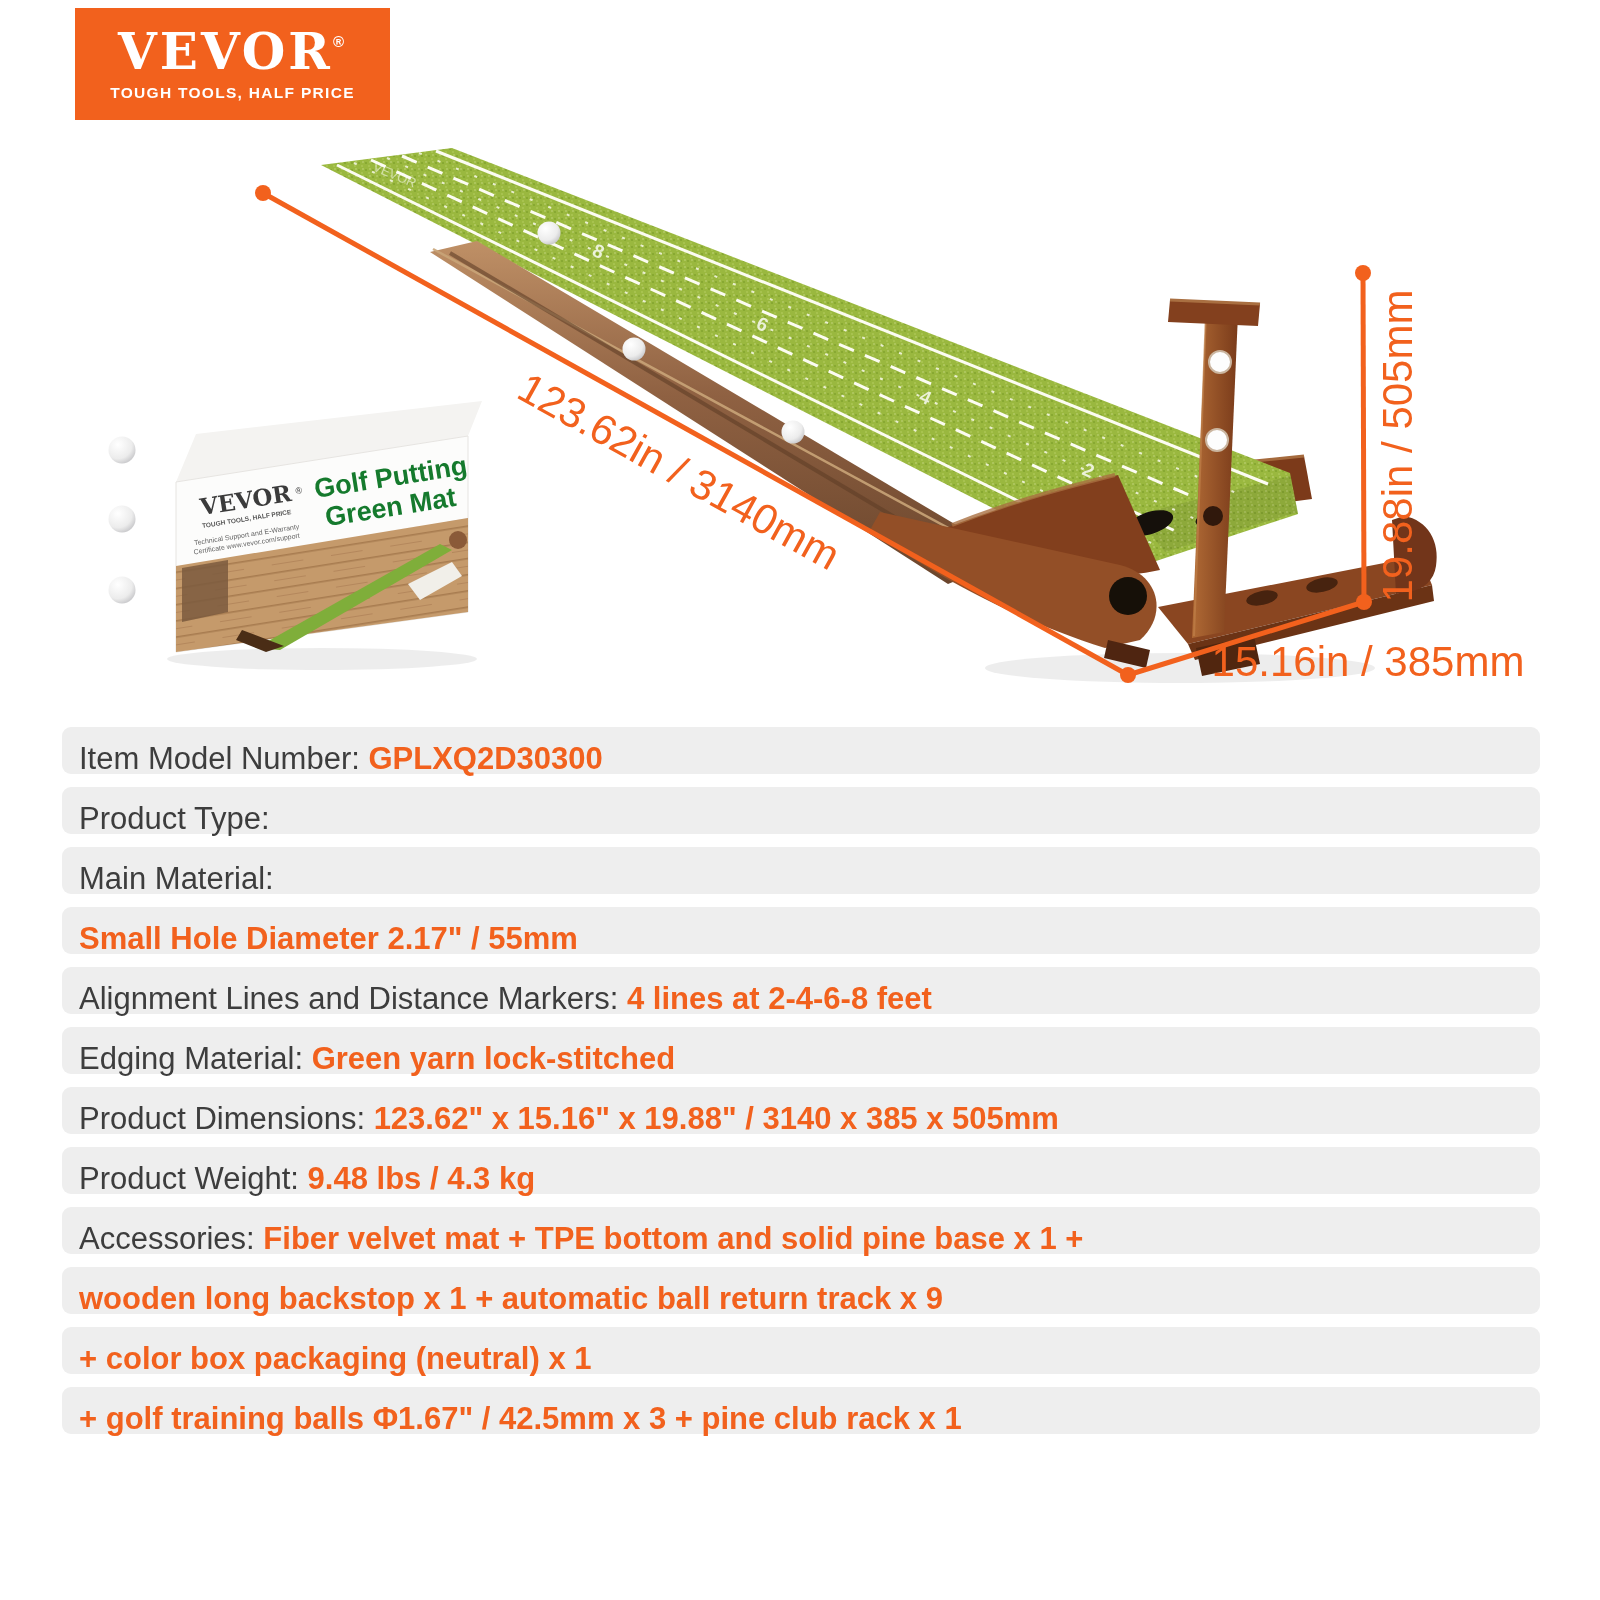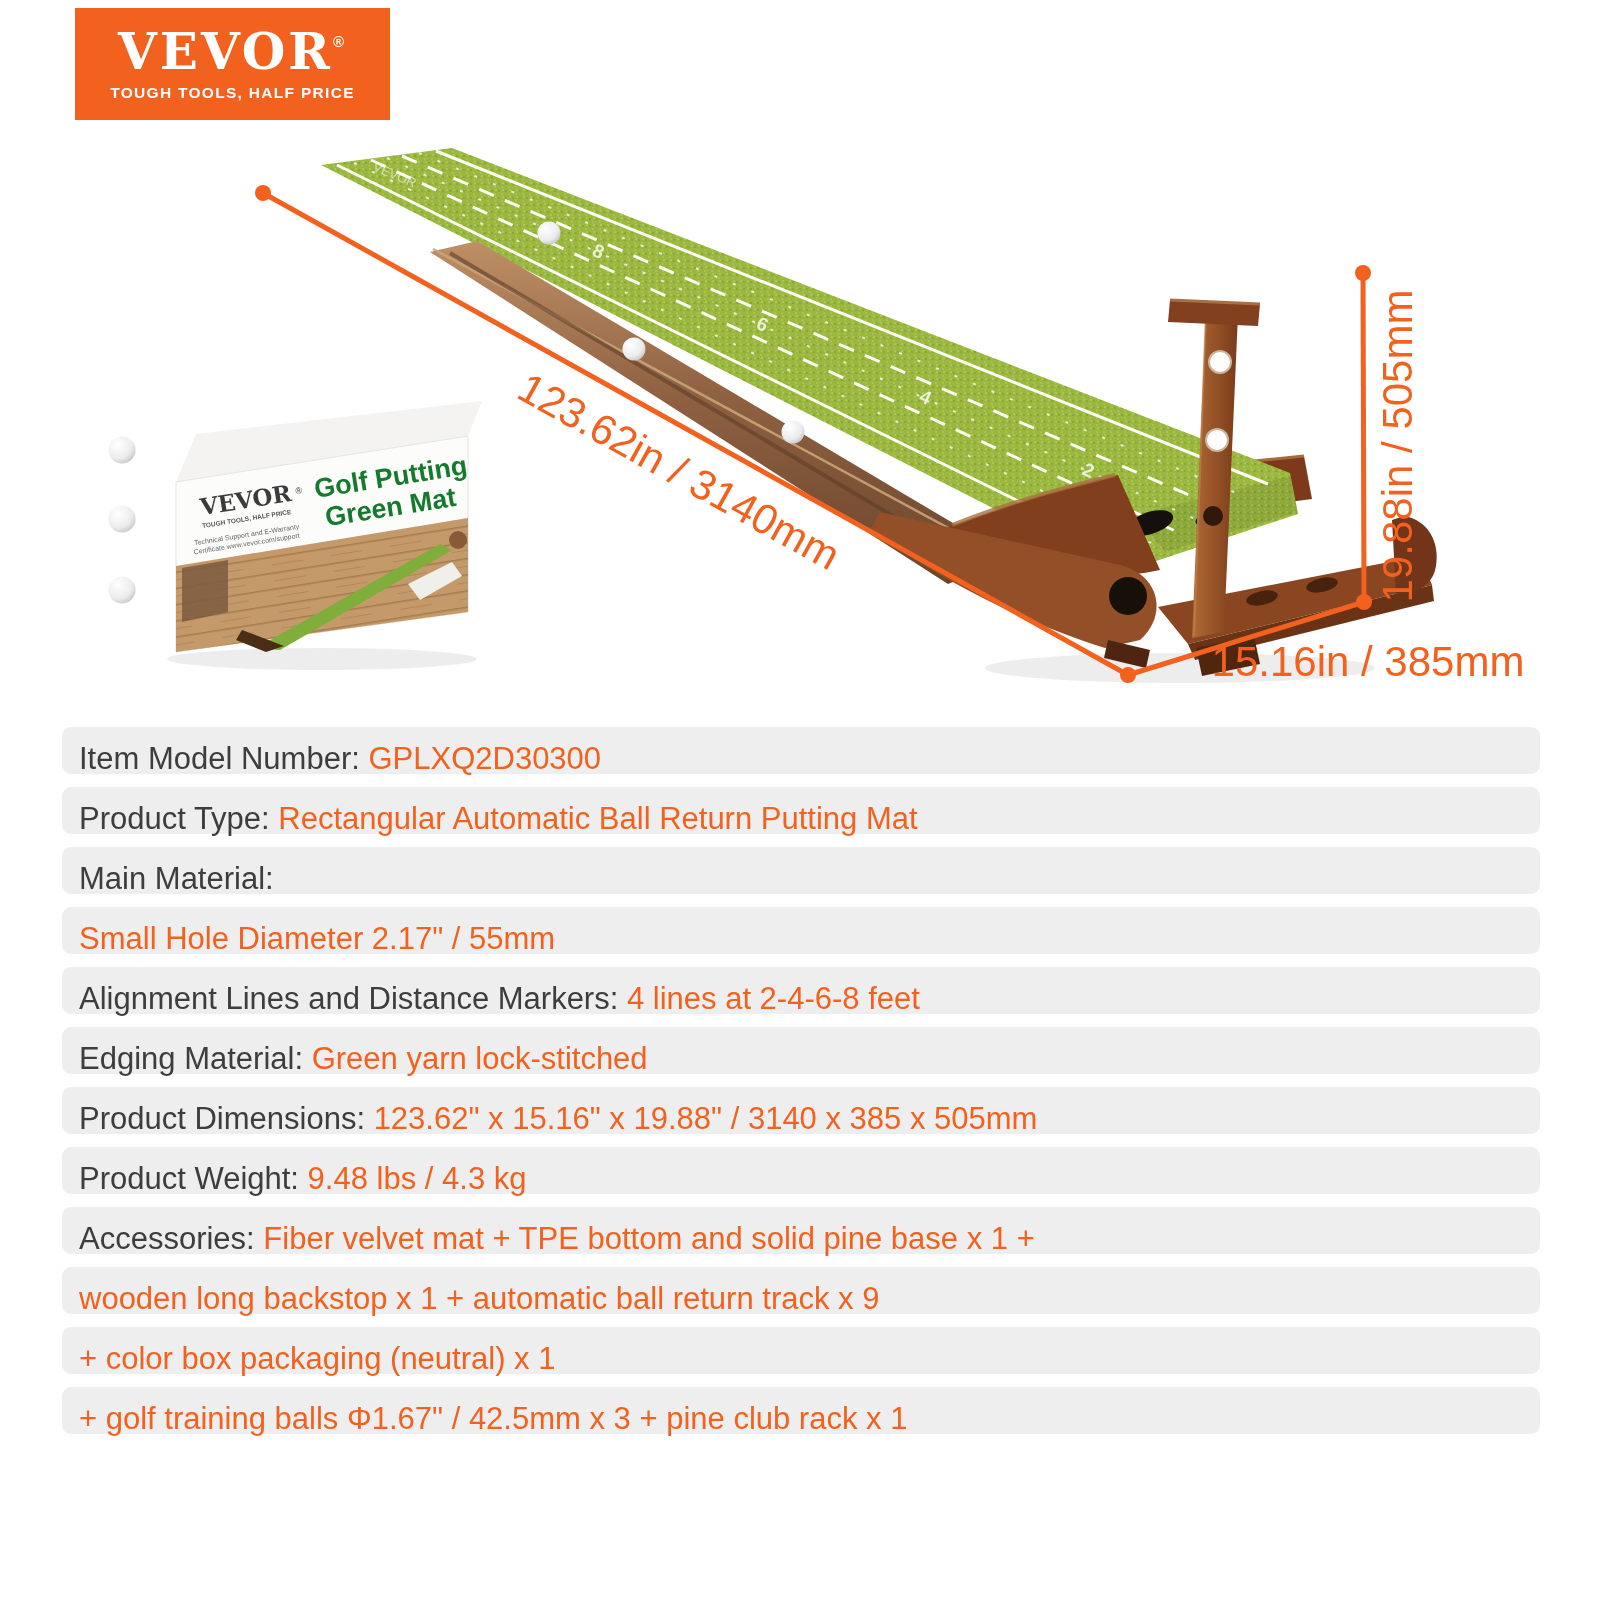--- a/index.html
+++ b/index.html
@@ -8,21 +8,21 @@
   #logo{position:absolute;left:75px;top:8px;width:315px;height:112px;background:#f2611d;
         color:#fff;display:flex;flex-direction:column;align-items:center;justify-content:center;gap:7px;}
   .logo-word{font-family:"DejaVu Serif", serif;font-weight:bold;font-size:50px;letter-spacing:3px;line-height:1;}
   .logo-word sup{font-size:15px;vertical-align:22px;font-family:"Liberation Sans",sans-serif;font-weight:bold;}
   .logo-tagline{font-size:15.5px;font-weight:bold;letter-spacing:1.3px;}
   #hero{position:absolute;left:0;top:0;}
   #spec-list{position:absolute;left:62px;top:727px;width:1478px;}
   .spec-row{height:47px;background:#eeeeee;border-radius:9px;margin-bottom:13px;
             display:flex;align-items:center;padding:16px 20px 0 17px;font-size:31px;line-height:1;box-sizing:border-box;}
   .spec-label{color:#3d3d3d;white-space:pre;}
-  .spec-value{color:#f2611d;font-weight:normal;white-space:pre;}
+  .spec-value{color:#f2611d;font-weight:bold;white-space:pre;}
 </style>
 </head>
 <body>
 
 <svg id="hero" width="1600" height="715" viewBox="0 0 1600 715">
   <defs>
     <pattern id="turf" width="7" height="7" patternUnits="userSpaceOnUse">
       <rect width="7" height="7" fill="#9ab83f"></rect>
       <circle cx="2" cy="2" r="1.1" fill="#84a52e"></circle>
       <circle cx="5" cy="5" r="1.1" fill="#aac552"></circle>
@@ -168,21 +168,20 @@
   <div class="logo-tagline">TOUGH TOOLS, HALF PRICE</div>
 </div>
 
 <div id="spec-list">
     <div class="spec-row">
       <span class="spec-label">Item Model Number: </span>
       <span class="spec-value">GPLXQ2D30300</span>
     </div>
     <div class="spec-row">
       <span class="spec-label">Product Type: </span>
-      <span class="spec-value">Rectangular Automatic Ball Return Putting Mat</span>
     </div>
     <div class="spec-row">
       <span class="spec-label">Main Material: </span>
     </div>
     <div class="spec-row">
       <span class="spec-label"></span>
       <span class="spec-value">Small Hole Diameter 2.17" / 55mm</span>
     </div>
     <div class="spec-row">
       <span class="spec-label">Alignment Lines and Distance Markers: </span>

